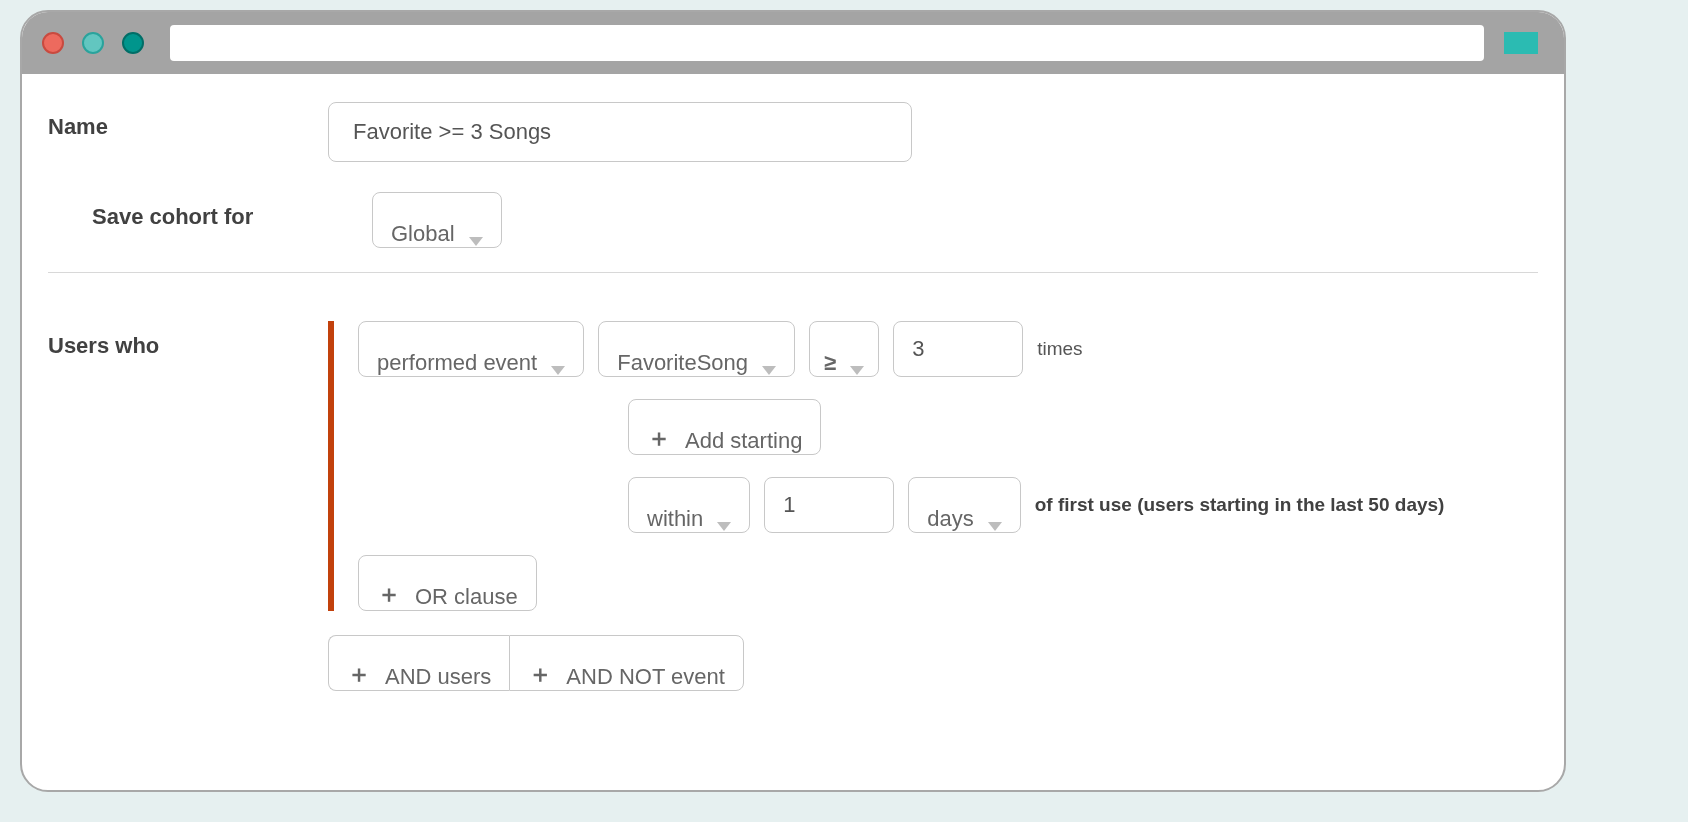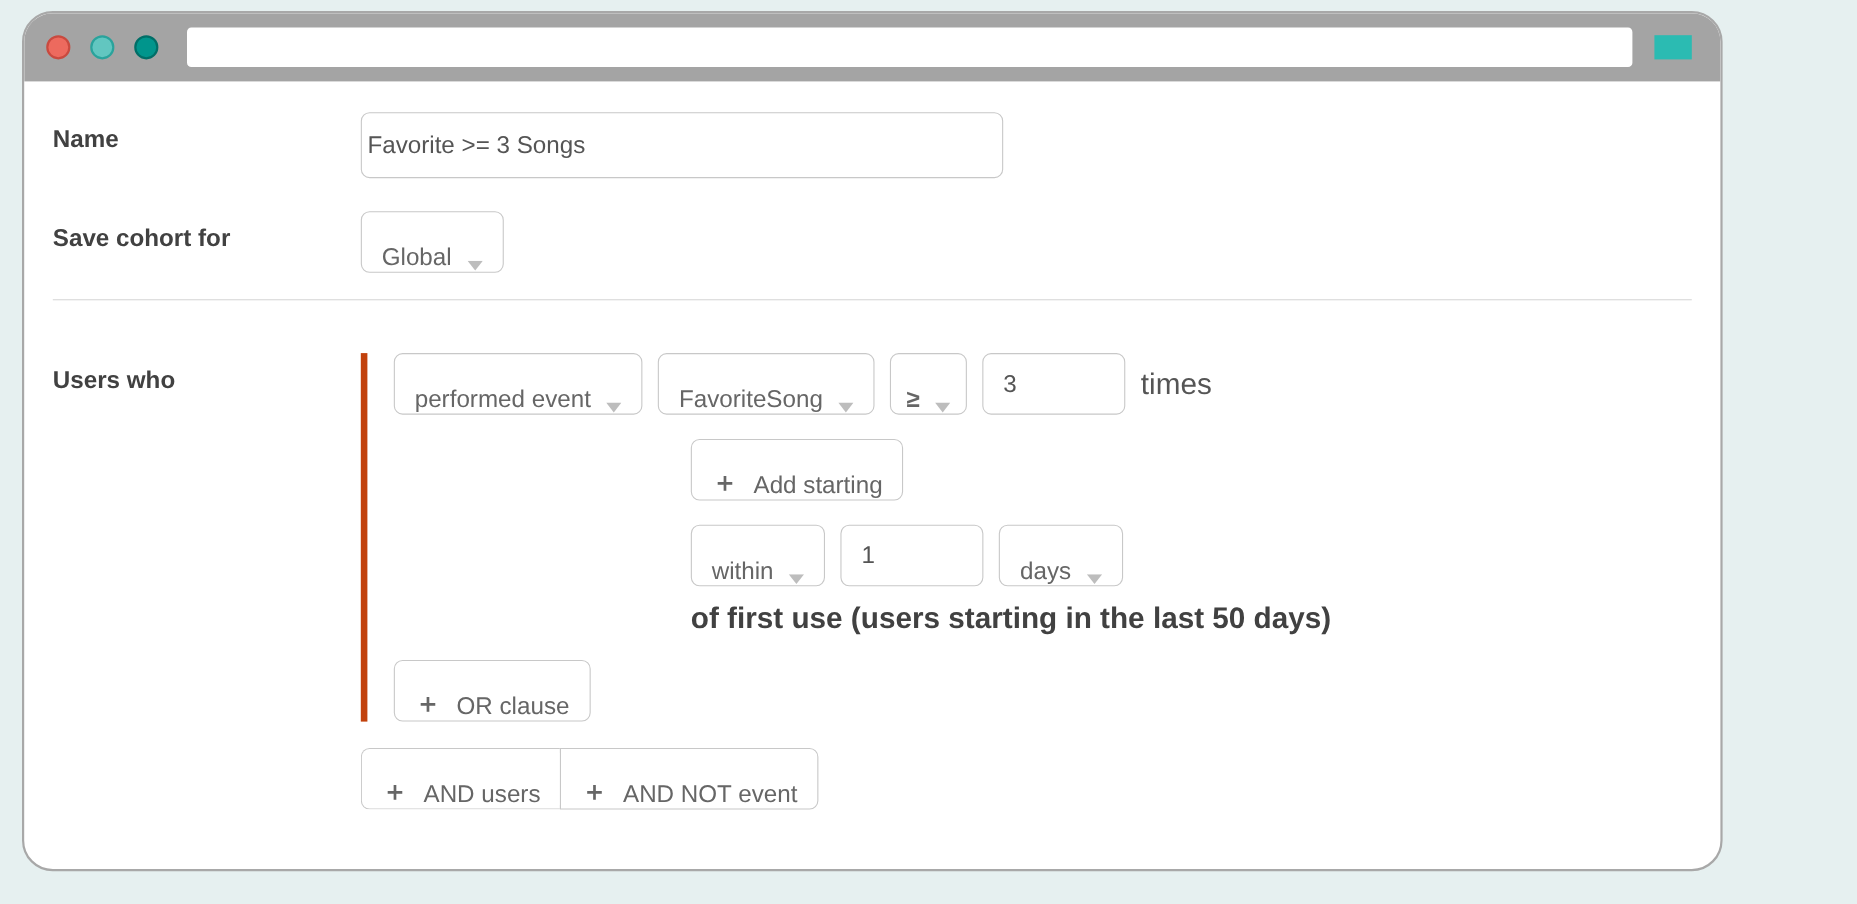--- a/index.html
+++ b/index.html
@@ -74,21 +74,21 @@
   .row .controls {
     flex: 1;
   }
 
   .txt-input {
     width: 584px;
     height: 60px;
     border: 1px solid #c8c8c8;
     border-radius: 8px;
     font-size: 22px;
-    padding: 0 5px;
+    padding: 0 24px;
     color: #555;
     background: #fff;
   }
 
   .combo, .pillbtn {
     display: inline-flex;
     align-items: flex-end;
     height: 56px;
     border: 1px solid #c8c8c8;
     border-radius: 8px;
@@ -121,21 +121,21 @@
     border: none;
     border-top: 1px solid #d8d8d8;
     margin: 24px 0 48px 0;
   }
 
   .clause-block {
     border-left: 6px solid #c2410c;
     padding-left: 24px;
   }
   .line { display:flex; align-items:center; gap:14px; flex-wrap:wrap; margin-bottom:22px; }
-  .linetext { font-size:27px; color:#555; }
+  .linetext { font-size:19px; color:#555; }
   .indent { margin-left: 270px; } 
 
   .outside-line { display:flex; gap:0; margin-top: 24px; }
   .joined-left  { border-top-right-radius:0; border-bottom-right-radius:0; border-right:none; }
   .joined-right { border-top-left-radius:0; border-bottom-left-radius:0; }
 </style>
 </head>
 <body>
 
 <div class="window">
@@ -149,21 +149,21 @@
 
   <div class="content">
 
     <div class="row">
       <div class="label">Name</div>
       <div class="controls">
         <input class="txt-input" type="text" value="Favorite &gt;= 3 Songs" style="">
       </div>
     </div>
 
-    <div class="row" style="margin-bottom:18px;">
+    <div class="row" style="margin-bottom:18px;margin-left:44px;">
       <div class="label">Save cohort for</div>
       <div class="controls">
         <div class="combo">
           <span>Global</span>
           <span class="caret">
             <svg width="14" height="10">
                 <polygon points="0,0 14,0 7,9" fill="#bdbdbd"></polygon>
               </svg>
           </span>
         </div>

